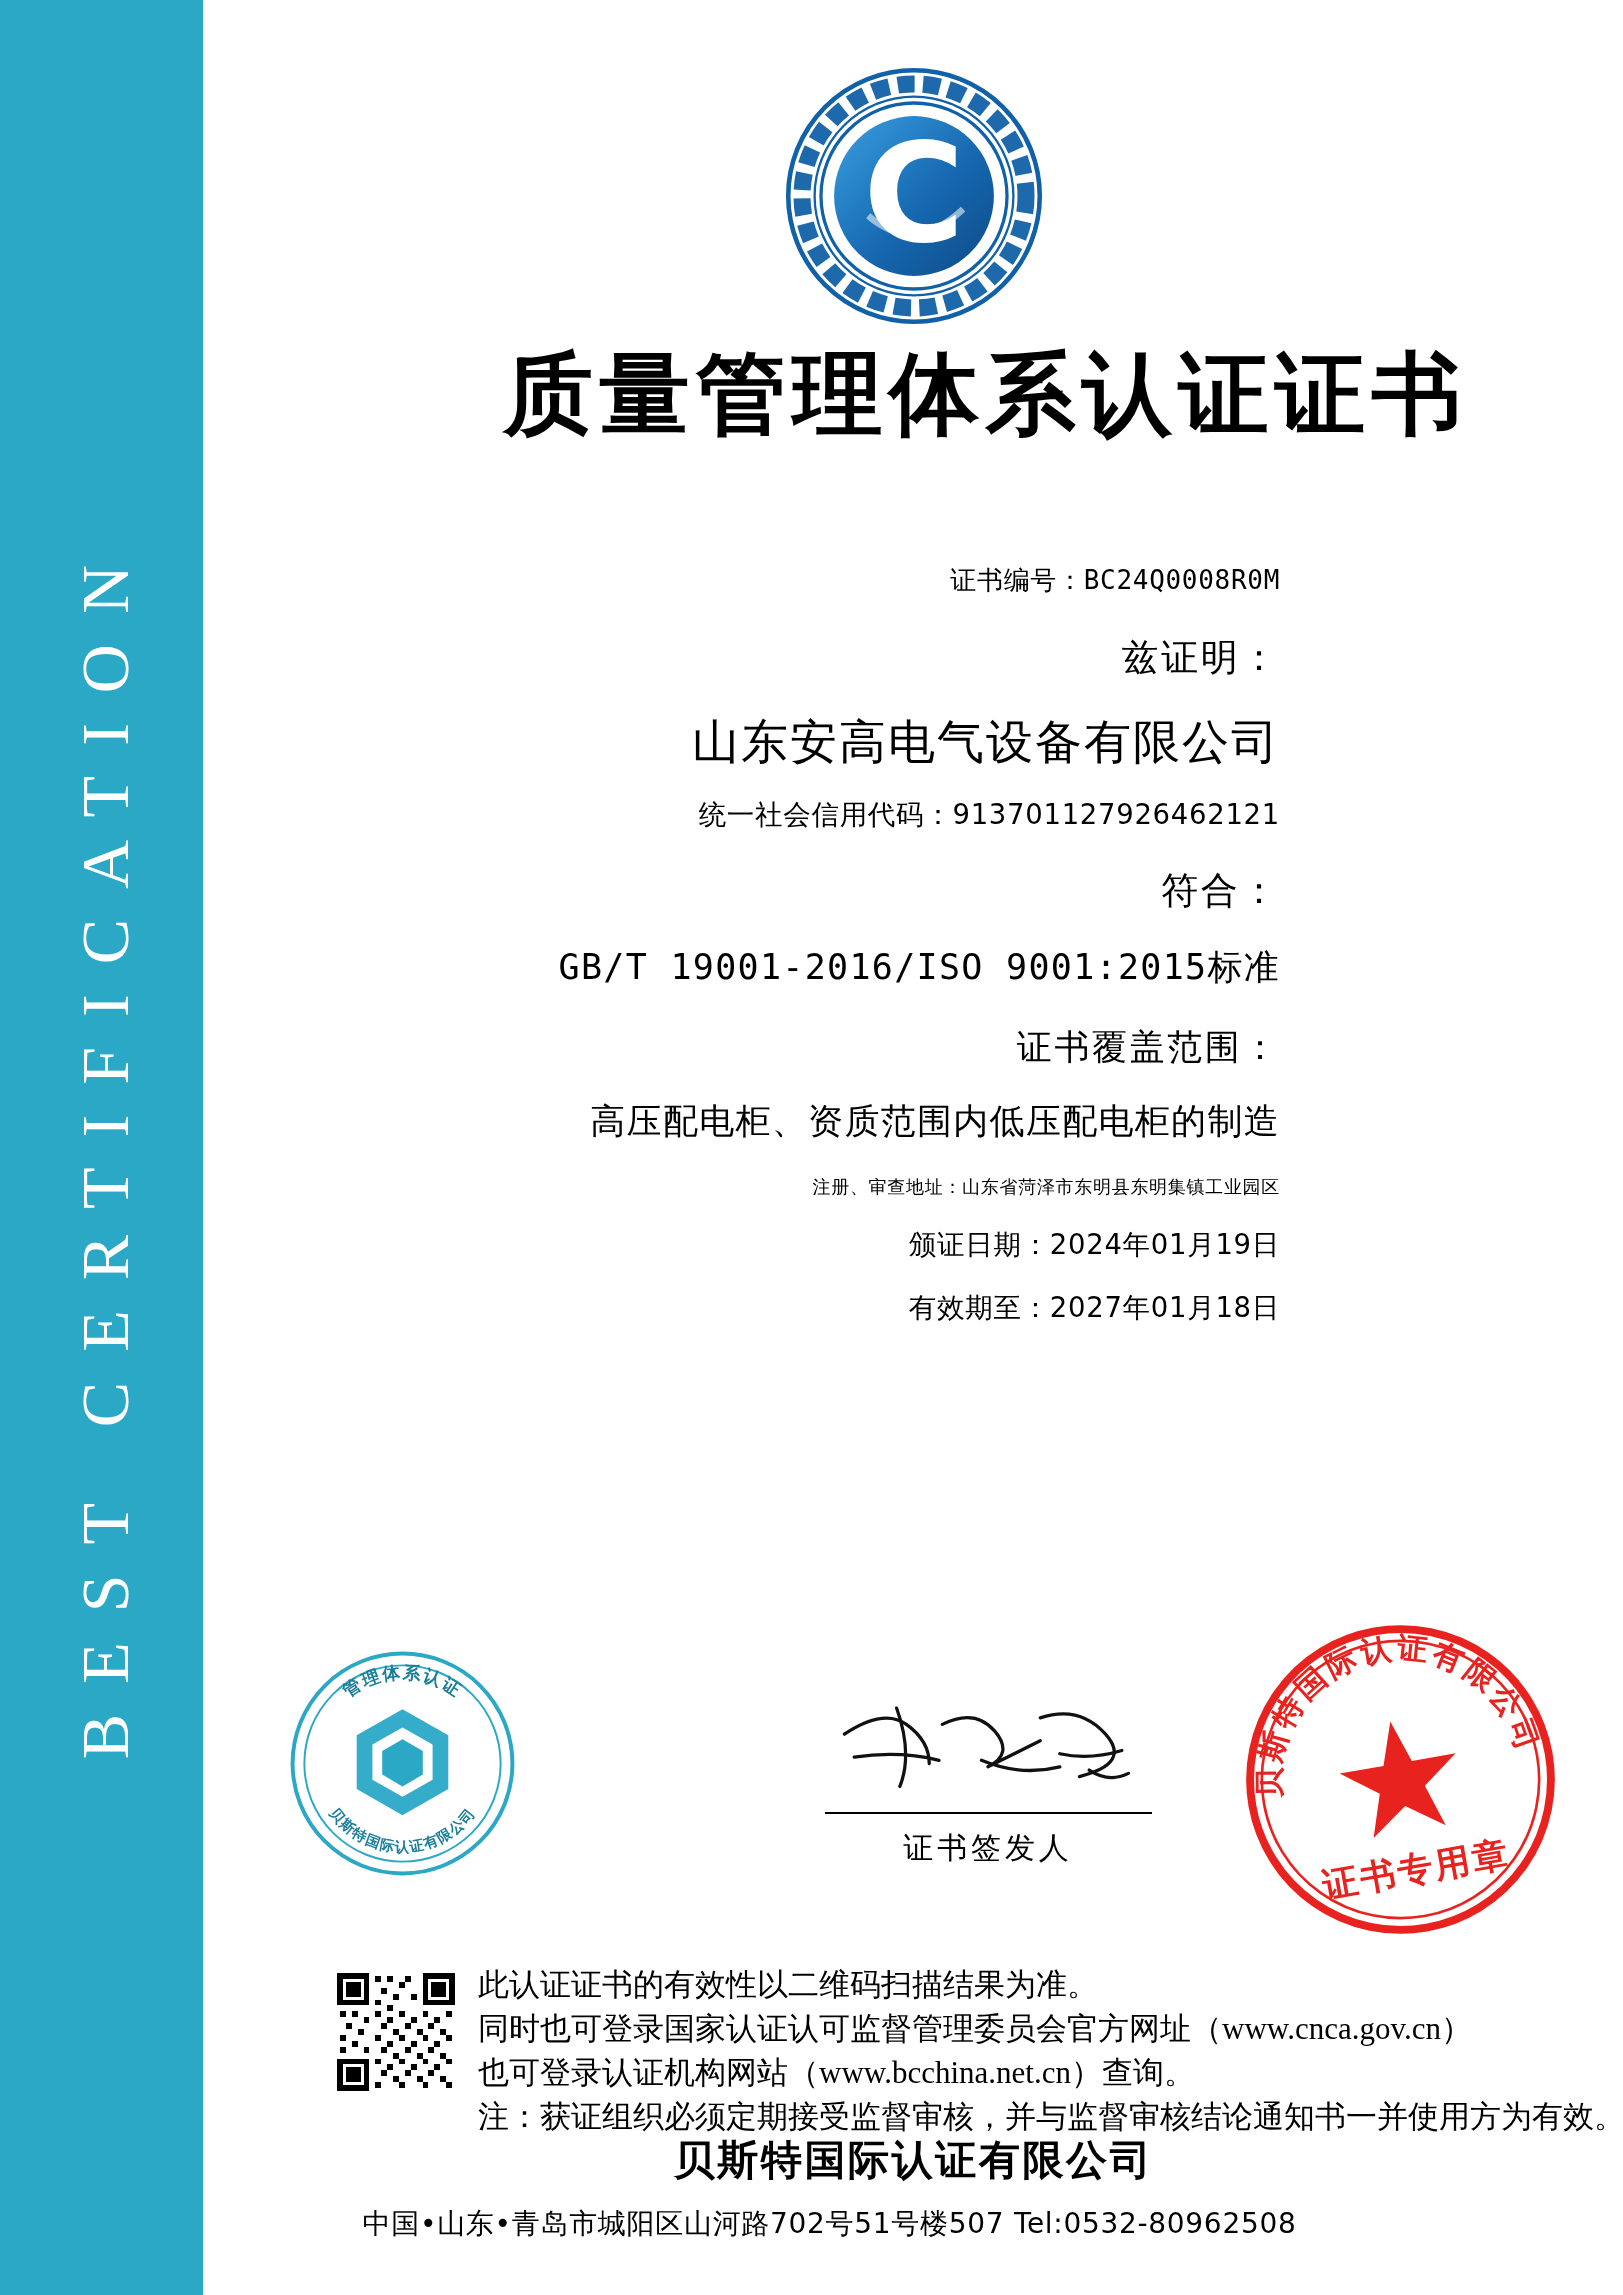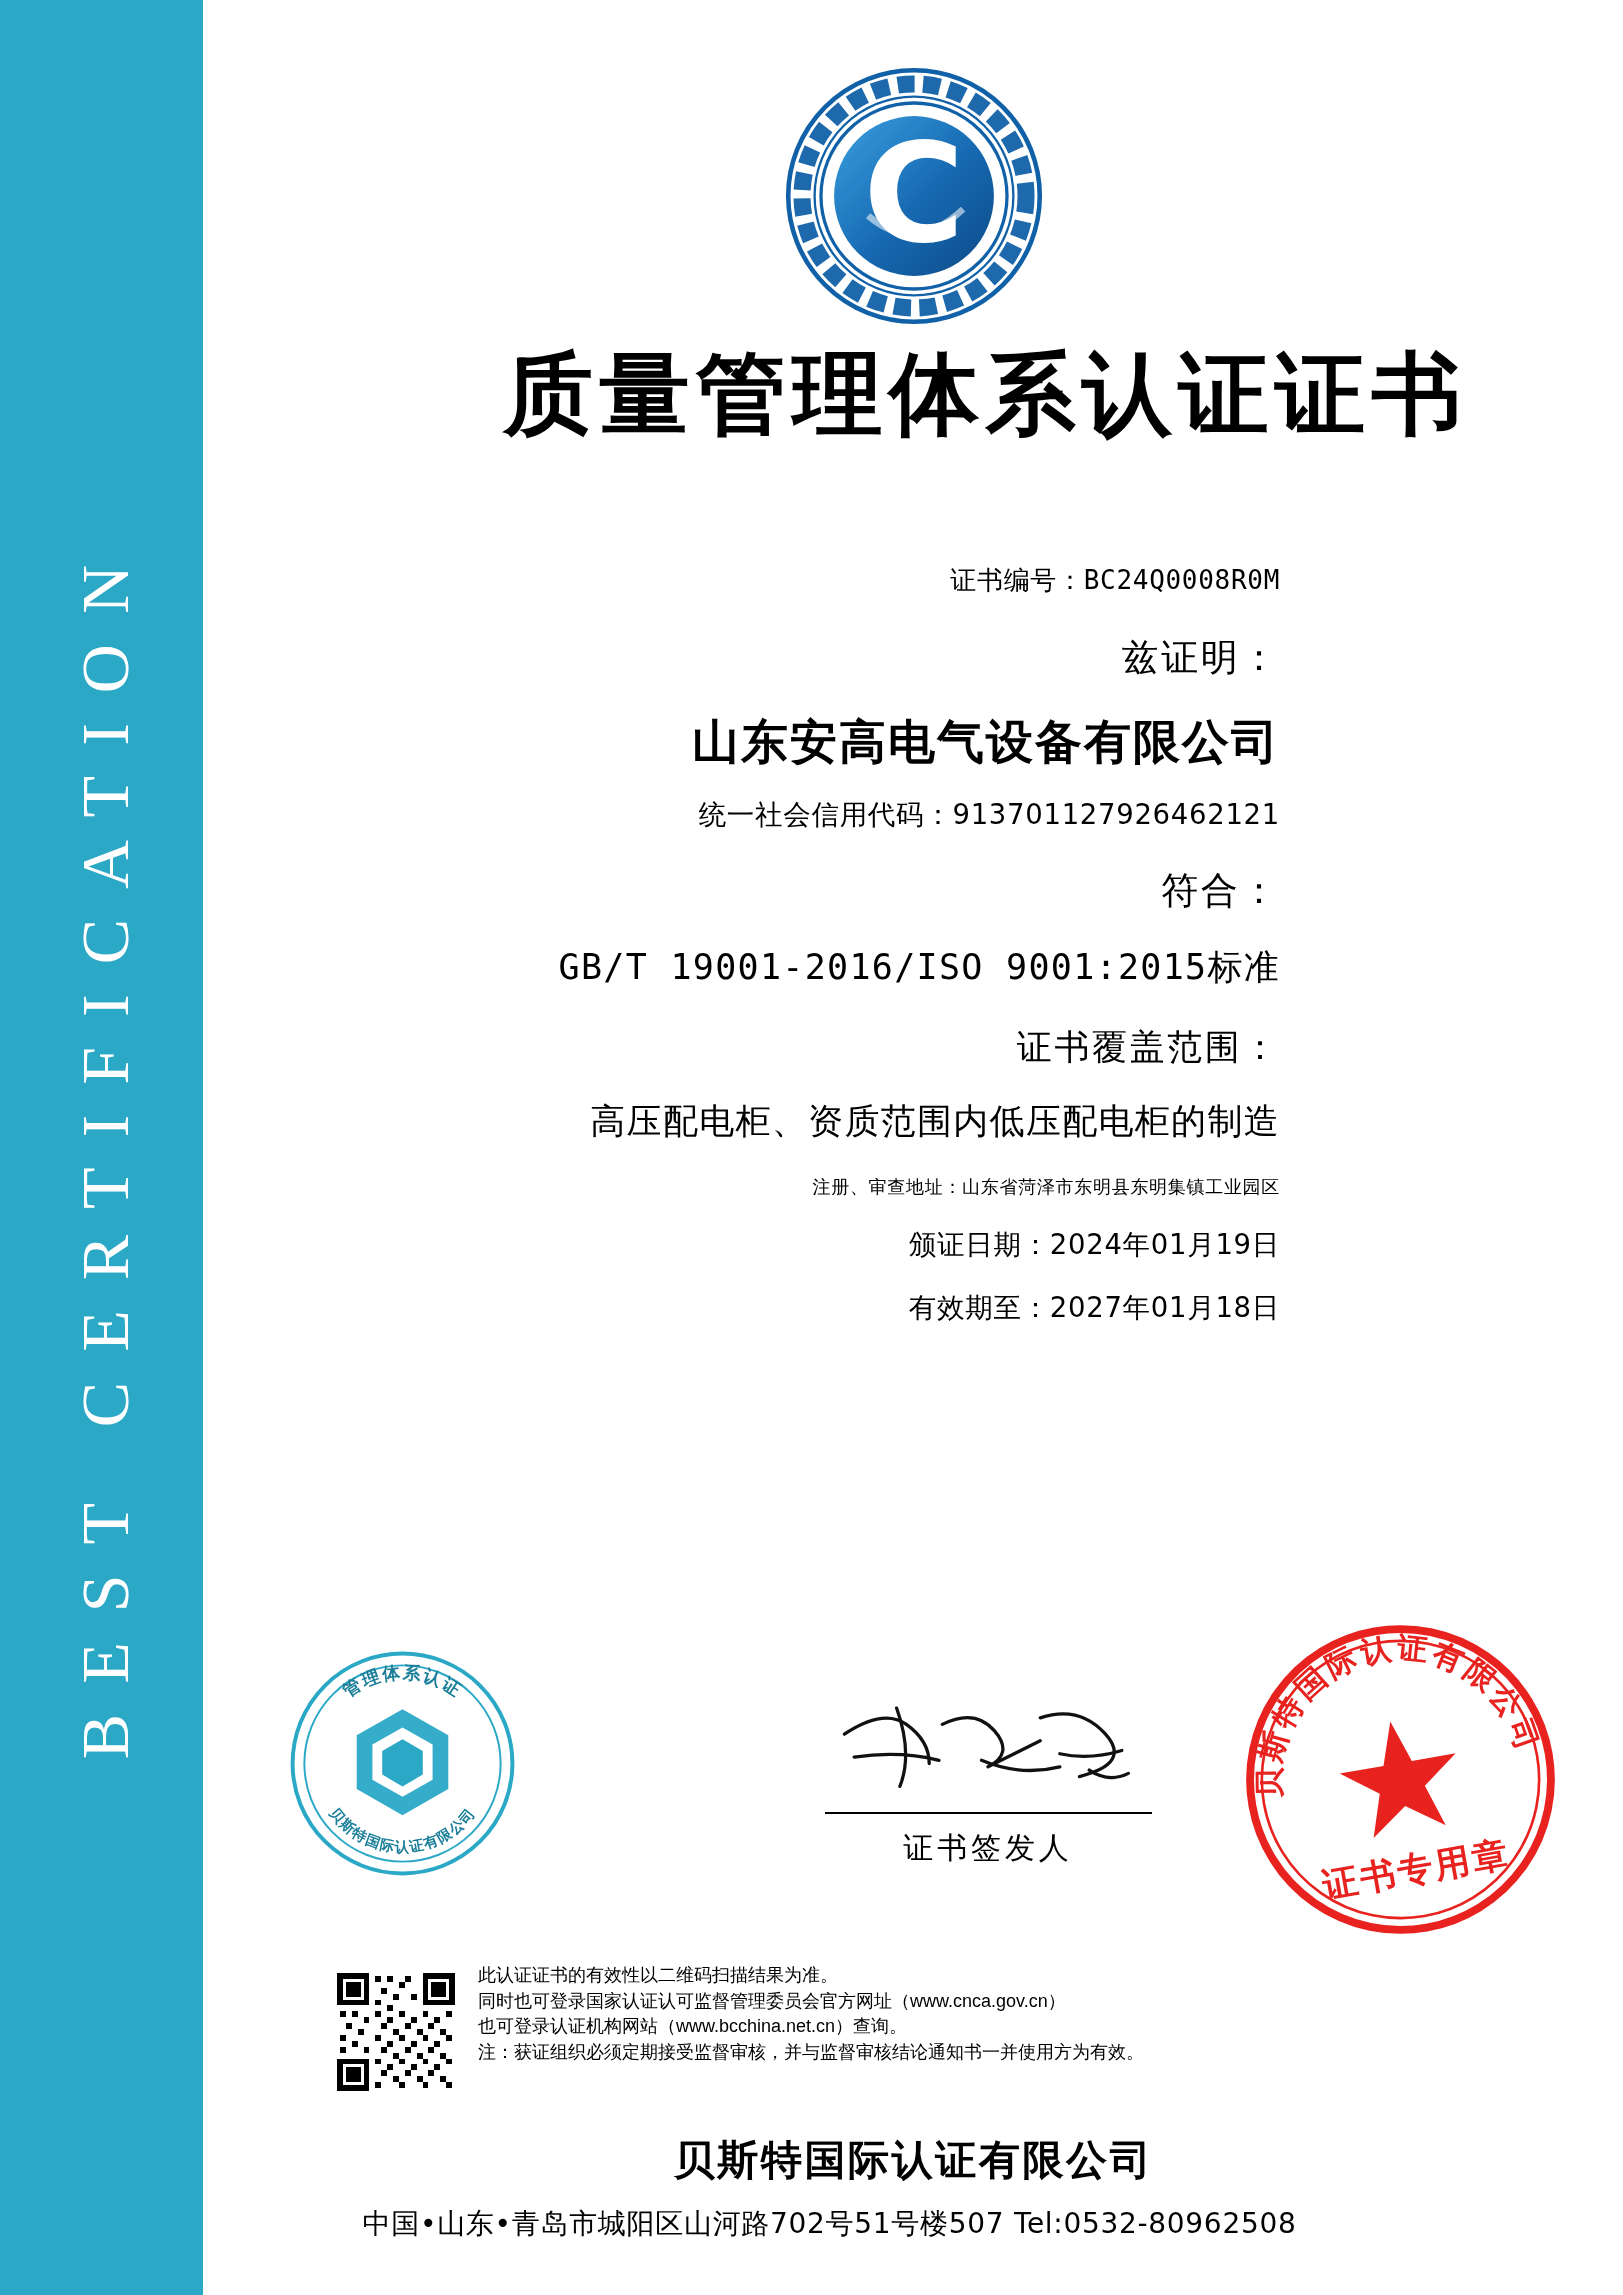--- a/index.html
+++ b/index.html
@@ -99,21 +99,21 @@
     font-family: "DejaVu Sans", sans-serif;
   }
   .hereby {
     font-size: 37px;
     letter-spacing: 2.6px;
     margin-bottom: 27.5px;
     font-family: "DejaVu Sans", sans-serif;
   }
   .company {
     font-size: 47px;
-    font-weight: bold;
+    font-weight: normal;
     letter-spacing: 2px;
     margin-bottom: 23.6px;
     font-family: "DejaVu Sans", sans-serif;
   }
   .credit-code {
     font-size: 27.5px;
     letter-spacing: 0.7px;
     margin-bottom: 33px;
     font-family: "DejaVu Sans", sans-serif;
   }
@@ -205,24 +205,24 @@
     left: 131px;
     top: 1970px;
     width: 124px;
     height: 124px;
   }
   .notes {
     position: absolute;
     left: 275px;
     top: 1963px;
     width: 1060px;
-    font-size: 18px;
+    font-size: 31px;
     line-height: 1.42;
     color: #000;
-    font-family: Liberation Sans, sans-serif;
+    font-family: Liberation Serif, serif;
   }
   .notes div { white-space: nowrap; }
 
   
   .footer-company {
     position: absolute;
     left: 0;
     top: 2133px;
     width: 1421px;
     text-align: center;

